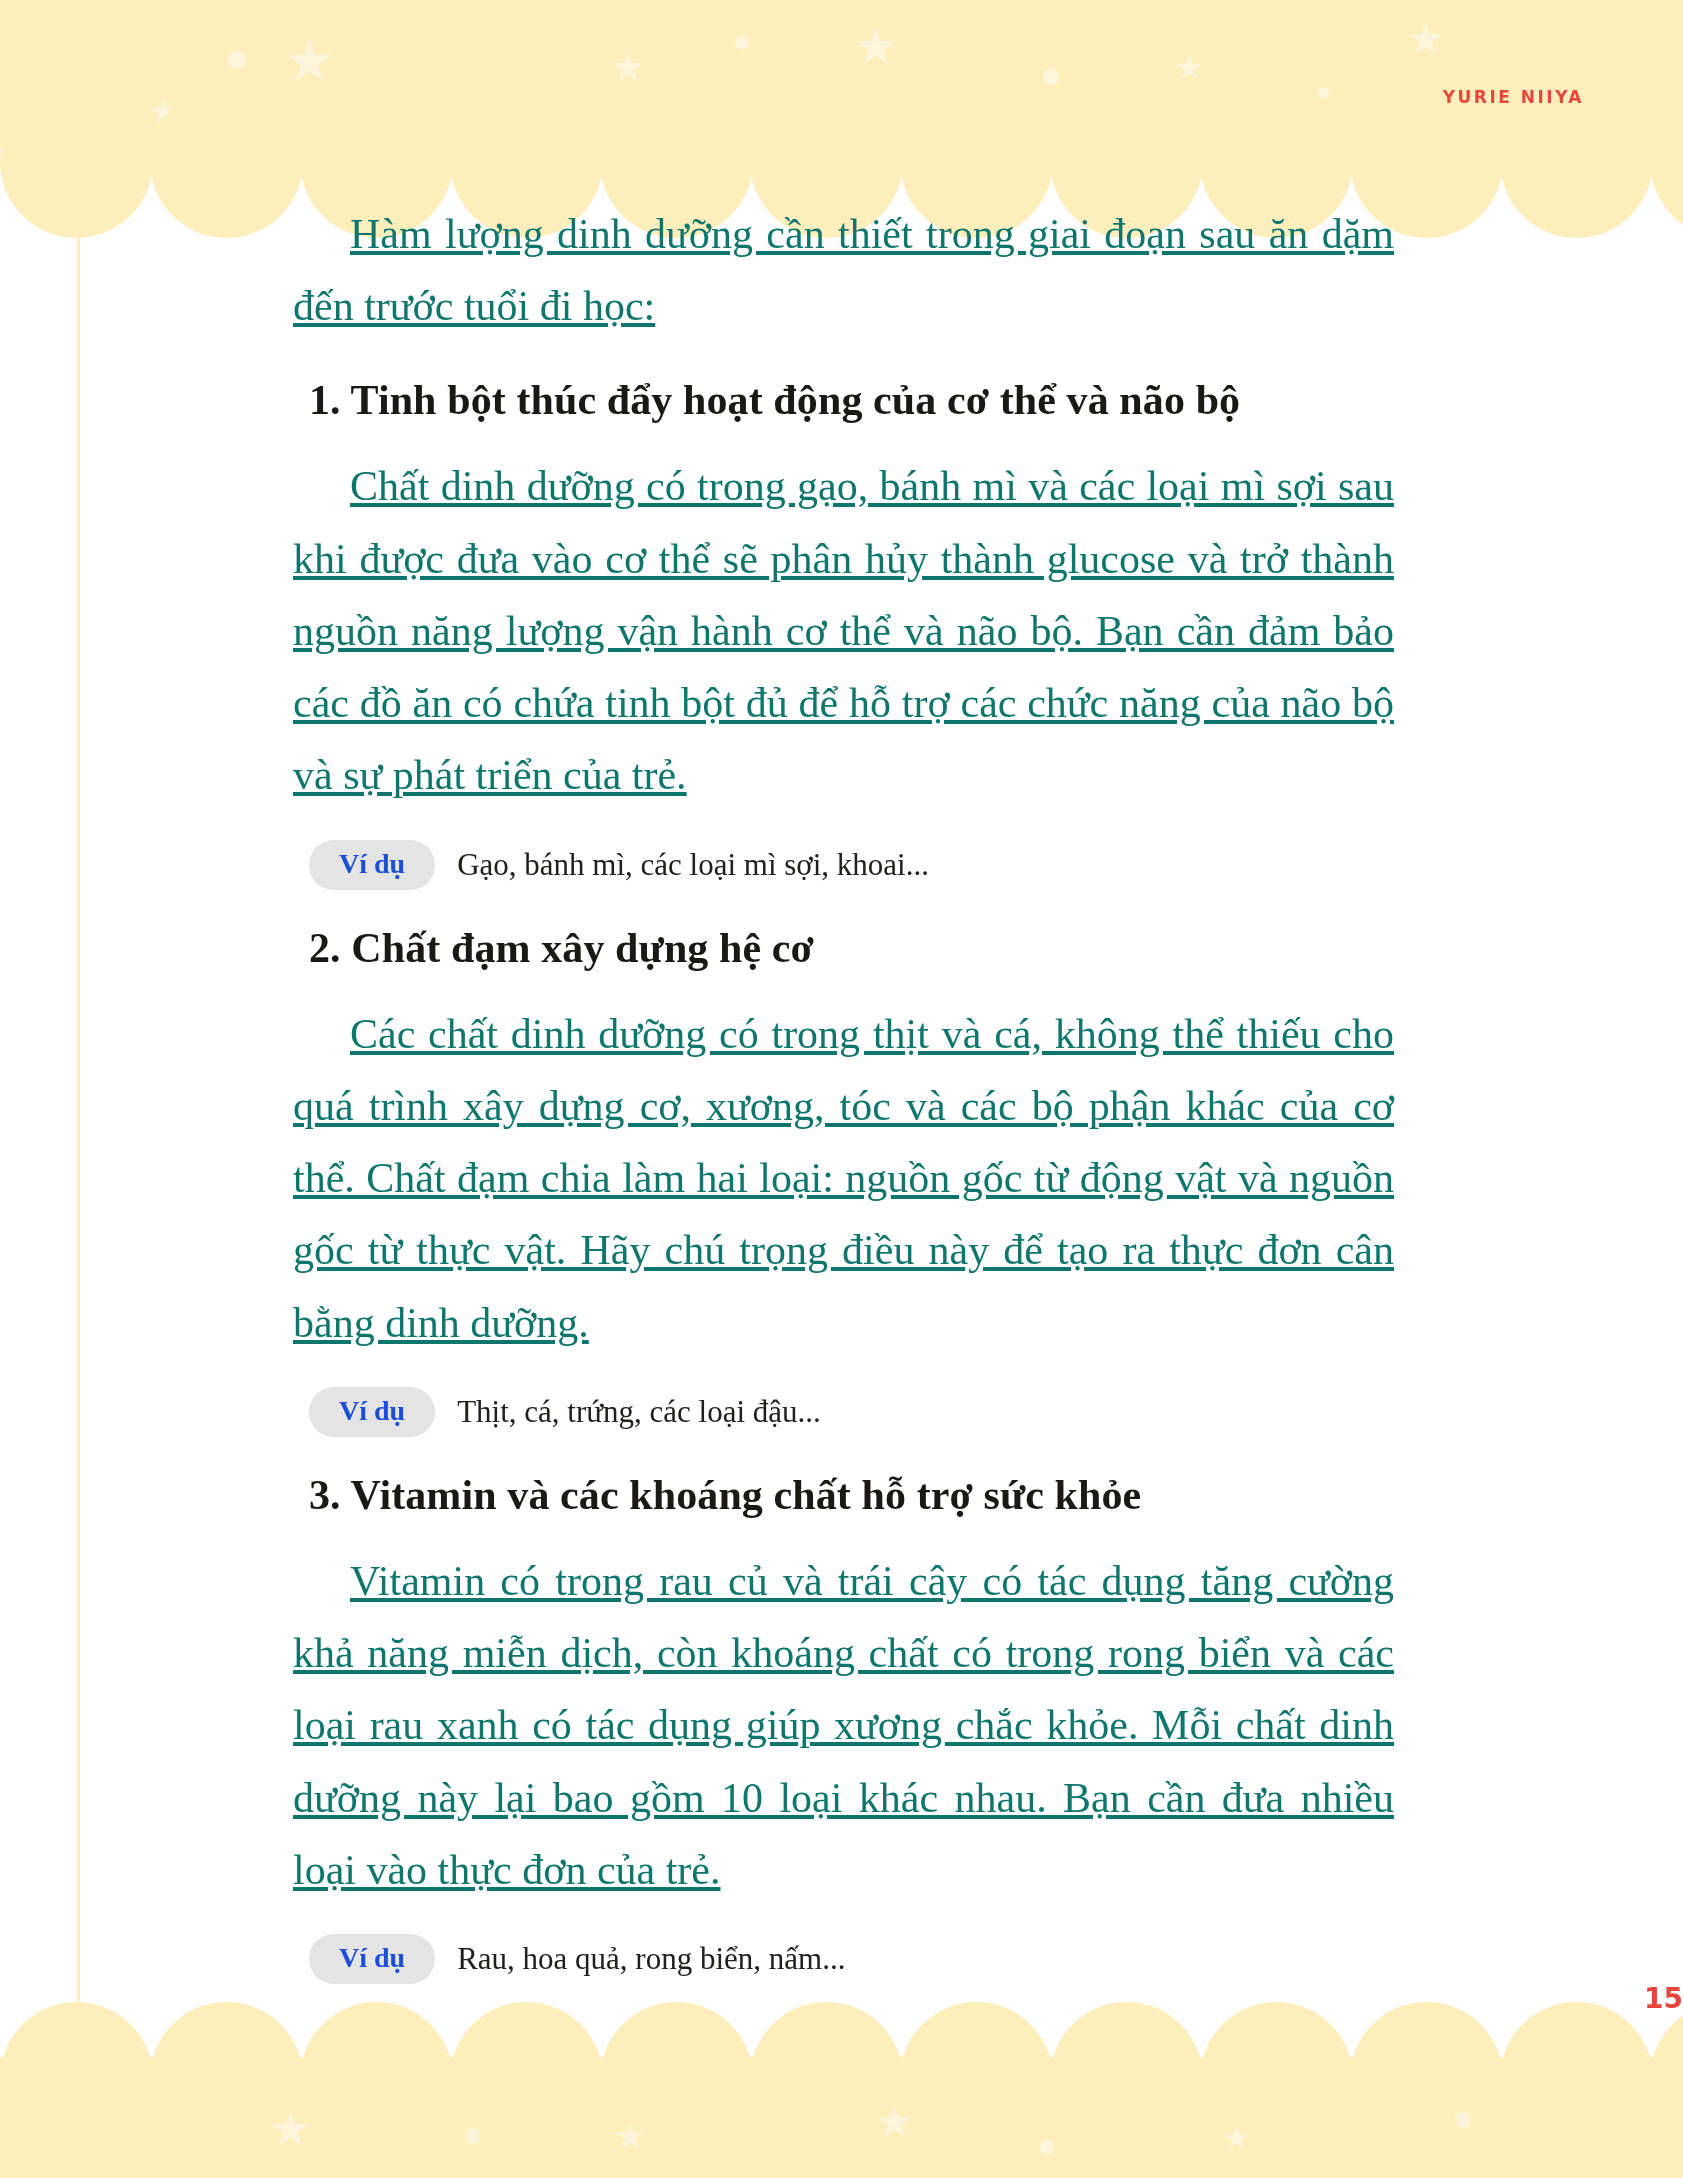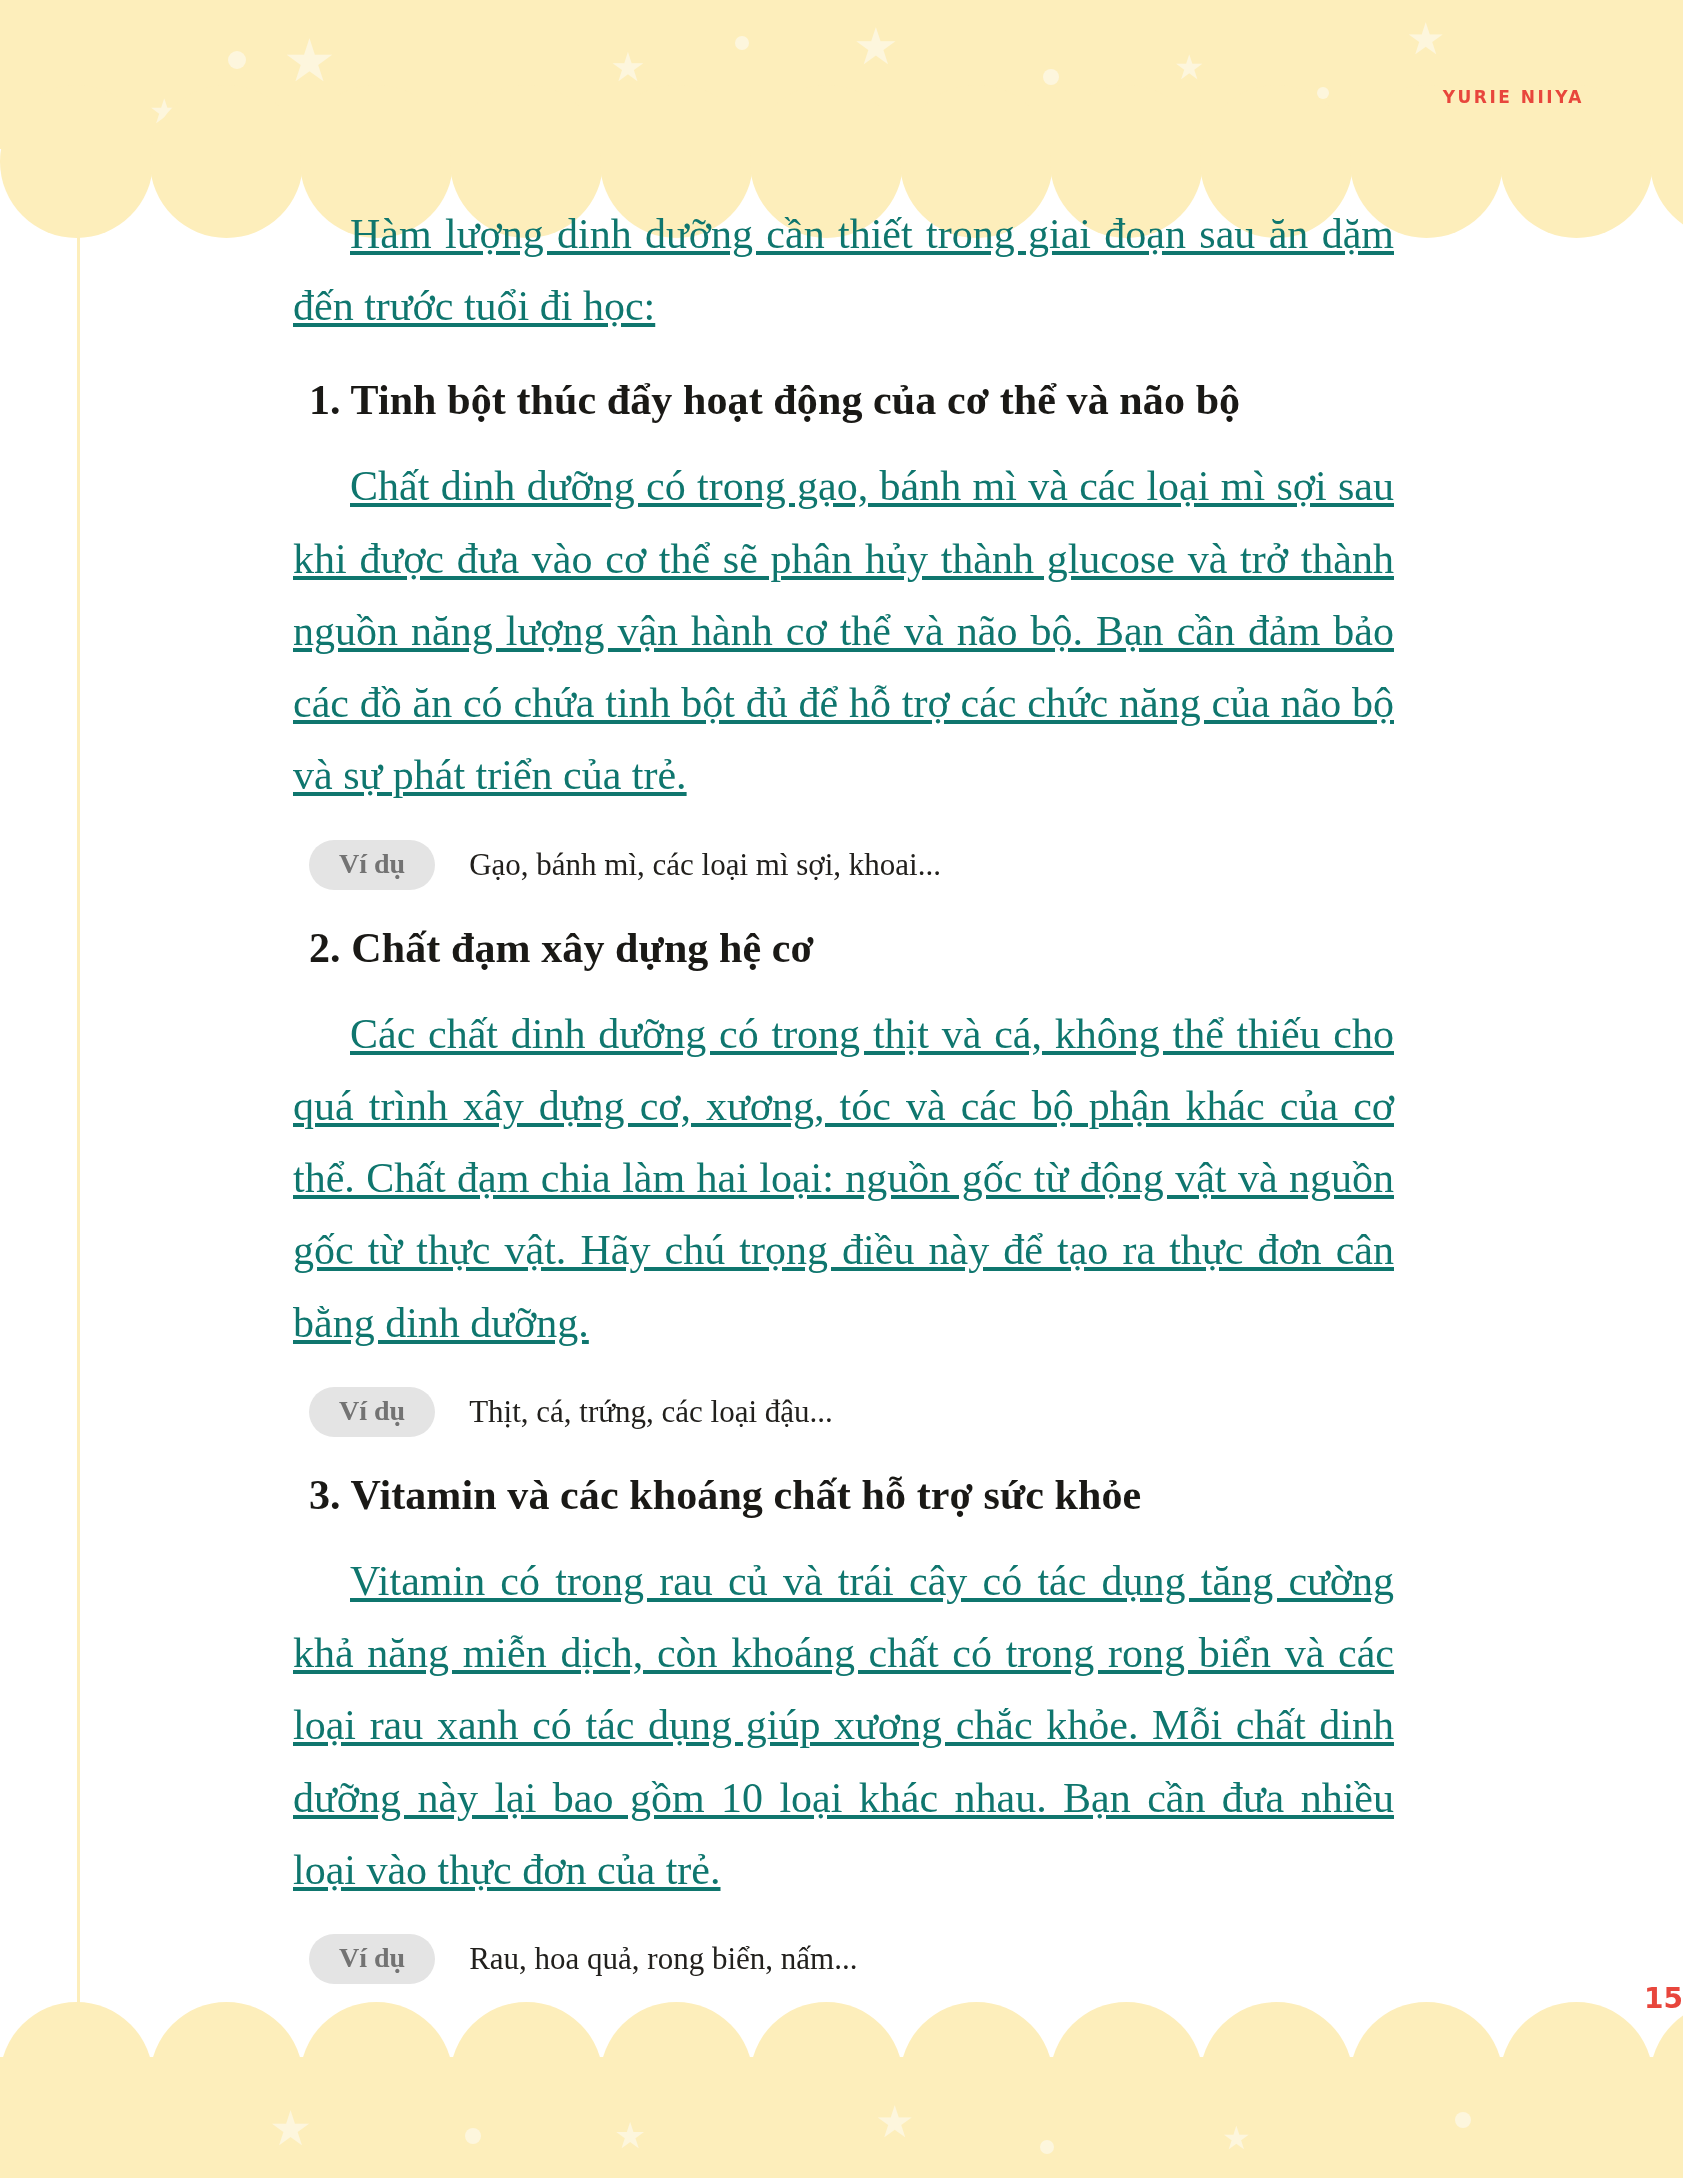--- a/index.html
+++ b/index.html
@@ -125,31 +125,31 @@
 
   .example-row {
     display: flex;
     align-items: center;
     margin: 26px 0 34px 0;
     padding-left: 16px;
   }
   .example-tag {
     display: inline-block;
     background: #e4e4e4;
-    color: #737373;
+    color: #1d4ed8;
     font-weight: bold;
     font-size: 28px;
     border-radius: 26px;
     padding: 10px 30px 12px 30px;
     line-height: 1;
     white-space: nowrap;
     font-family: "Liberation Serif", serif;
   }
   .example-text {
-    margin-left: 34px;
+    margin-left: 22px;
     font-size: 31px;
     color: #22201d;
     font-family: "Liberation Serif", serif;
   }
 
   
   .folio {
     position: absolute;
     left: 0;
     right: 0;

